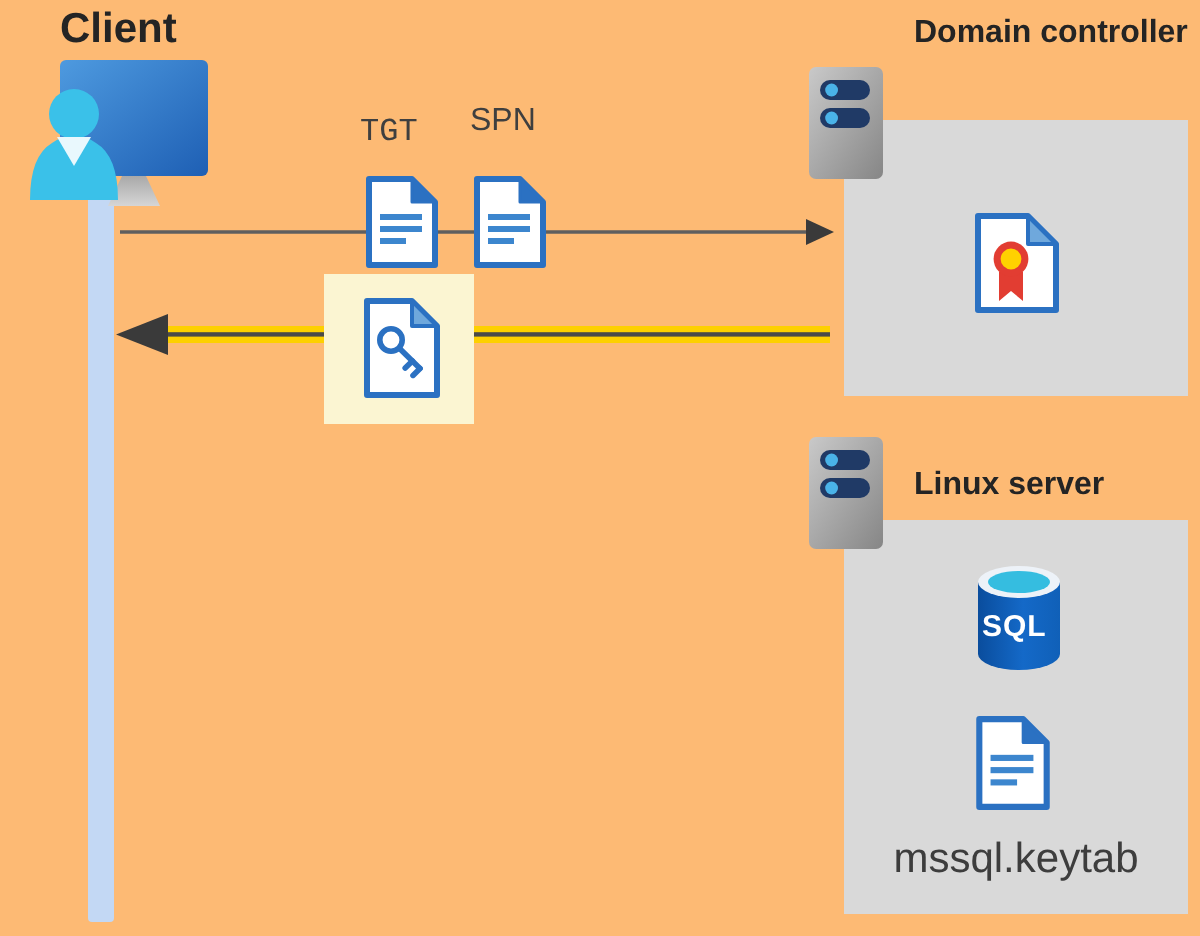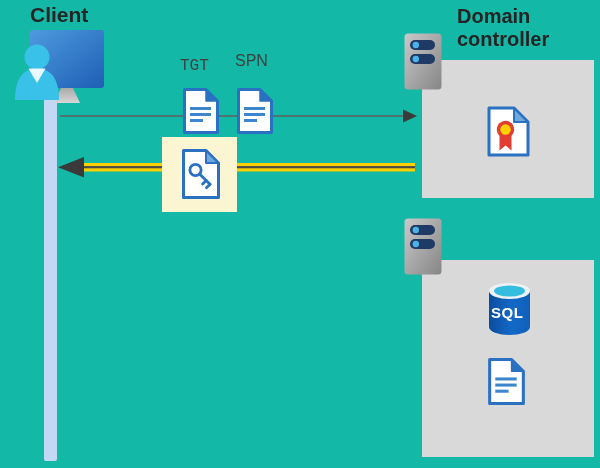--- a/index.html
+++ b/index.html
@@ -1,21 +1,21 @@
 <!DOCTYPE html>
 <html><head>
 <meta charset="utf-8">
 <style>
   html,body{margin:0;padding:0;background:#fff;}
   .stage{
-    position:relative;width:600px;height:468px;background:#14b8a6;
+    position:relative;width:600px;height:468px;background:#fdba74;
     font-family:"Liberation Sans",sans-serif;overflow:hidden;
   }
   .abs{position:absolute;}
-  .title{font-weight:700;color:#242424;font-size:20px;line-height:23px;}
+  .title{font-weight:700;color:#242424;font-size:16px;line-height:23px;}
   .client-title{font-size:21px;}
   .small-label{font-size:16px;color:#3f3f3f;}
   .keytab-label{font-size:21px;color:#3d3d3d;text-align:center;}
   .panel{background:#d9d9d9;}
   .presence-bar{background:#c3d8f4;border-radius:2px;}
   .highlight-box{background:#fbf5d2;}
   svg{display:block;}
 </style>
 </head>
 <body>
@@ -110,20 +110,21 @@
   </svg>
 
   <svg class="abs" style="left:486px;top:105px;" width="45" height="53" viewBox="0 0 45 53">
     <path d="M3,3 H28 L42,17 V50 H3 Z" fill="#fff" stroke="#2B71C2" stroke-width="3" stroke-linejoin="round"></path>
     <path d="M28,3 L42,17 H28 Z" fill="#6FA8DC" stroke="#2B71C2" stroke-width="2" stroke-linejoin="round"></path>
     <path d="M13.5,31 L13.5,45.5 L19.5,40.5 L25.5,45.5 L25.5,31 Z" fill="#E23D32"></path>
     <circle cx="19.5" cy="24.5" r="8.7" fill="#E23D32"></circle>
     <circle cx="19.5" cy="24.5" r="5.2" fill="#FFD100"></circle>
   </svg>
 
+  <div class="abs title" style="left:457px;top:231px;width:140px;white-space:nowrap;">Linux server</div>
 
   <div class="abs panel" style="left:422px;top:260px;width:172px;height:197px;"></div>
 
   <svg class="abs" style="left:404px;top:218px;" width="38" height="57" viewBox="0 0 38 57">
     <defs>
       <linearGradient id="srvG2" x1="0" y1="0" x2="1" y2="1">
         <stop offset="0" stop-color="#C9C9C9"></stop>
           <stop offset="1" stop-color="#868686"></stop>
       </linearGradient>
     </defs>
@@ -149,14 +150,15 @@
   </svg>
 
   <svg class="abs" style="left:487px;top:357px;" width="39" height="49" viewBox="0 0 38 48">
     <path d="M2.5,2.5 H24 L35.5,14 V45.5 H2.5 Z" fill="#fff" stroke="#2B71C2" stroke-width="3" stroke-linejoin="round"></path>
     <path d="M24,2.5 L35.5,14 H24 Z" fill="#2B71C2" stroke="#2B71C2" stroke-width="1.5" stroke-linejoin="round"></path>
     <rect x="8" y="20" width="21" height="3" fill="#3C86CE"></rect>
     <rect x="8" y="26" width="21" height="3" fill="#3C86CE"></rect>
     <rect x="8" y="32" width="13" height="3" fill="#3C86CE"></rect>
   </svg>
 
+  <div class="abs keytab-label" style="left:422px;top:418px;width:172px;">mssql.keytab</div>
 
 </div>
 
 </body></html>

